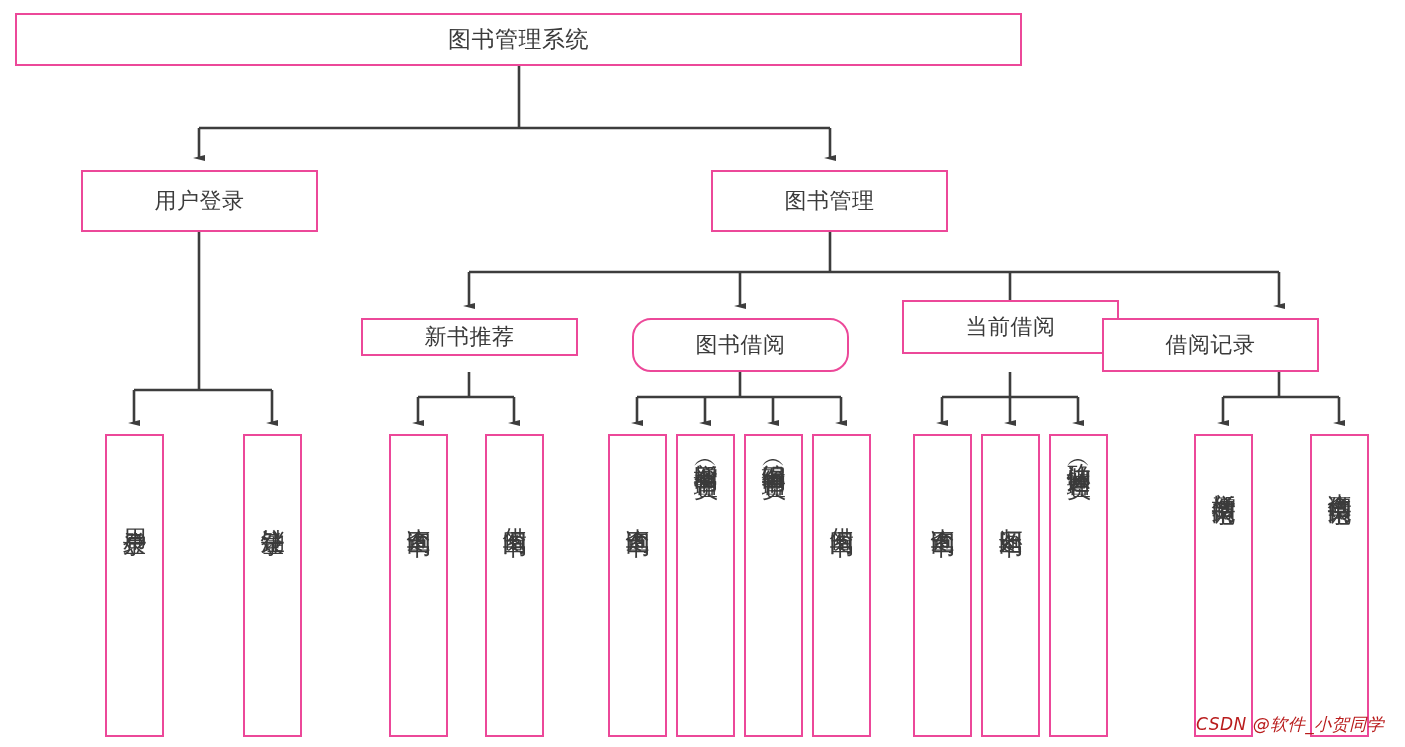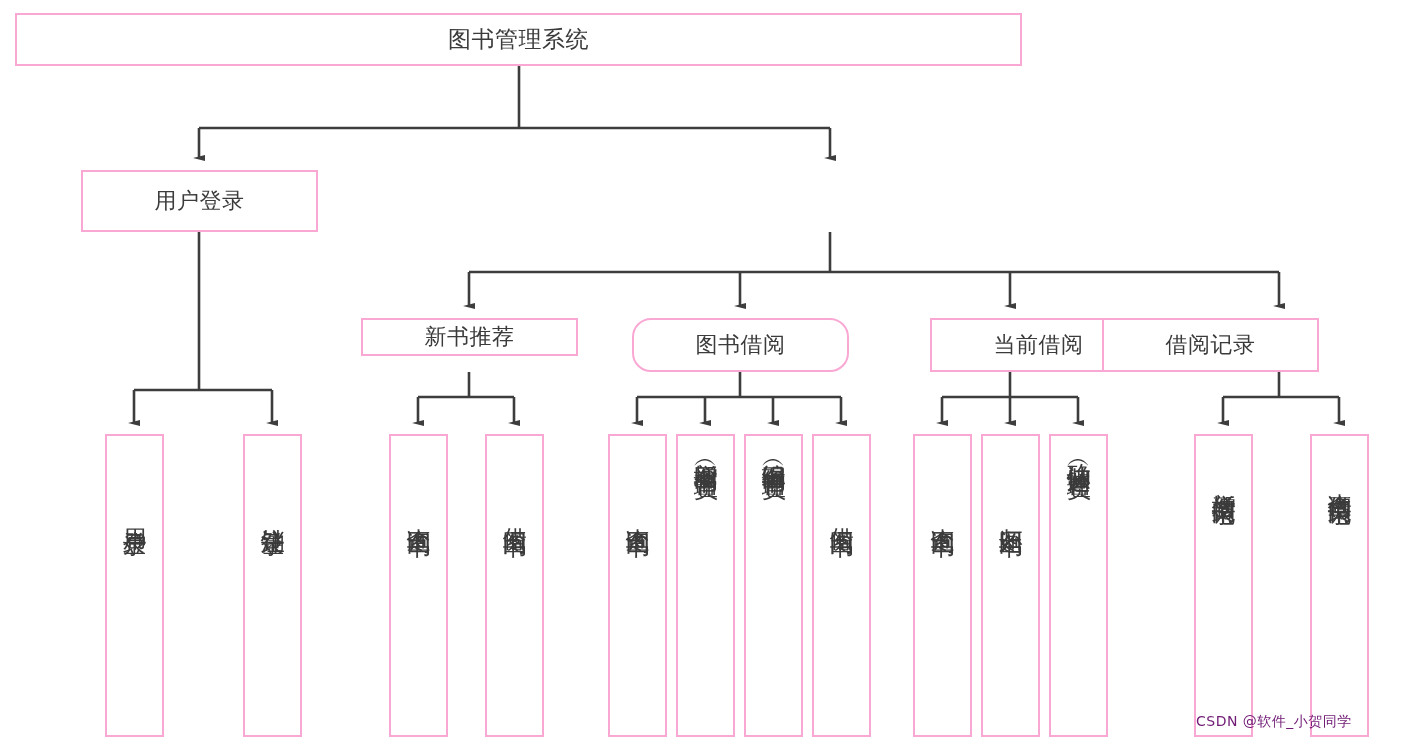--- a/index.html
+++ b/index.html
@@ -21,21 +21,21 @@
     position: absolute;
     left: 0;
     top: 0;
     width: 1405px;
     height: 747px;
     pointer-events: none;
   }
   .node {
     position: absolute;
     box-sizing: border-box;
-    border: 2px solid #f9a8d4;
+    border: 2px solid #ec4899;
     background: #ffffff;
     display: flex;
     align-items: center;
     justify-content: center;
     color: #3b3b3b;
   }
   .node .lbl-h {
     font-size: 22px;
     line-height: 1.2;
     letter-spacing: 0.5px;
@@ -51,24 +51,25 @@
     writing-mode: vertical-rl;
     text-orientation: upright;
     font-size: 24px;
     line-height: 1.28;
     letter-spacing: 2px;
     white-space: nowrap;
     color: #3b3b3b;
   }
   .watermark {
     position: absolute;
-    font-size: 14px;
-    color: #701a75;
+    font-size: 17px;
+    color: #b91c1c;
     white-space: nowrap;
     letter-spacing: 0.5px;
+    font-style: italic;
   }
 </style>
 </head>
 <body>
 
 <div id="canvas">
 
   <svg class="links" viewBox="0 0 1405 747">
     <defs>
       <marker id="arrow" markerWidth="10" markerHeight="12" refX="3" refY="6" orient="auto" markerUnits="userSpaceOnUse">
@@ -121,28 +122,31 @@
     </g>
   </svg>
 
   <div class="node root" style="left:15px; top:13px; width:1007px; height:53px;">
     <span class="lbl-h">图书管理系统</span>
   </div>
 
   <div class="node" style="left:81px; top:170px; width:237px; height:62px;">
     <span class="lbl-h">用户登录</span>
   </div>
+  <div class="node" style="left:711px; top:170px; width:237px; height:62px;">
+    <span class="lbl-h">图书管理</span>
+  </div>
 
   <div class="node" style="left:361px; top:318px; width:217px; height:38px;">
     <span class="lbl-h">新书推荐</span>
   </div>
   <div class="node" style="left:632px; top:318px; width:217px; height:54px;border-radius:19px;">
     <span class="lbl-h">图书借阅</span>
   </div>
-  <div class="node" style="left:902px; top:318px; width:217px; height:54px;margin-left:28px;">
+  <div class="node" style="left:902px; top:300px; width:217px; height:54px;">
     <span class="lbl-h">当前借阅</span>
   </div>
   <div class="node" style="left:1102px; top:318px; width:217px; height:54px;">
     <span class="lbl-h">借阅记录</span>
   </div>
 
   <div class="node vert" style="left:105px; top:434px; width:59px; height:303px; padding-top:73px;">
     <span class="lbl-v">用户登录</span>
   </div>
   <div class="node vert" style="left:243px; top:434px; width:59px; height:303px; padding-top:73px;">

